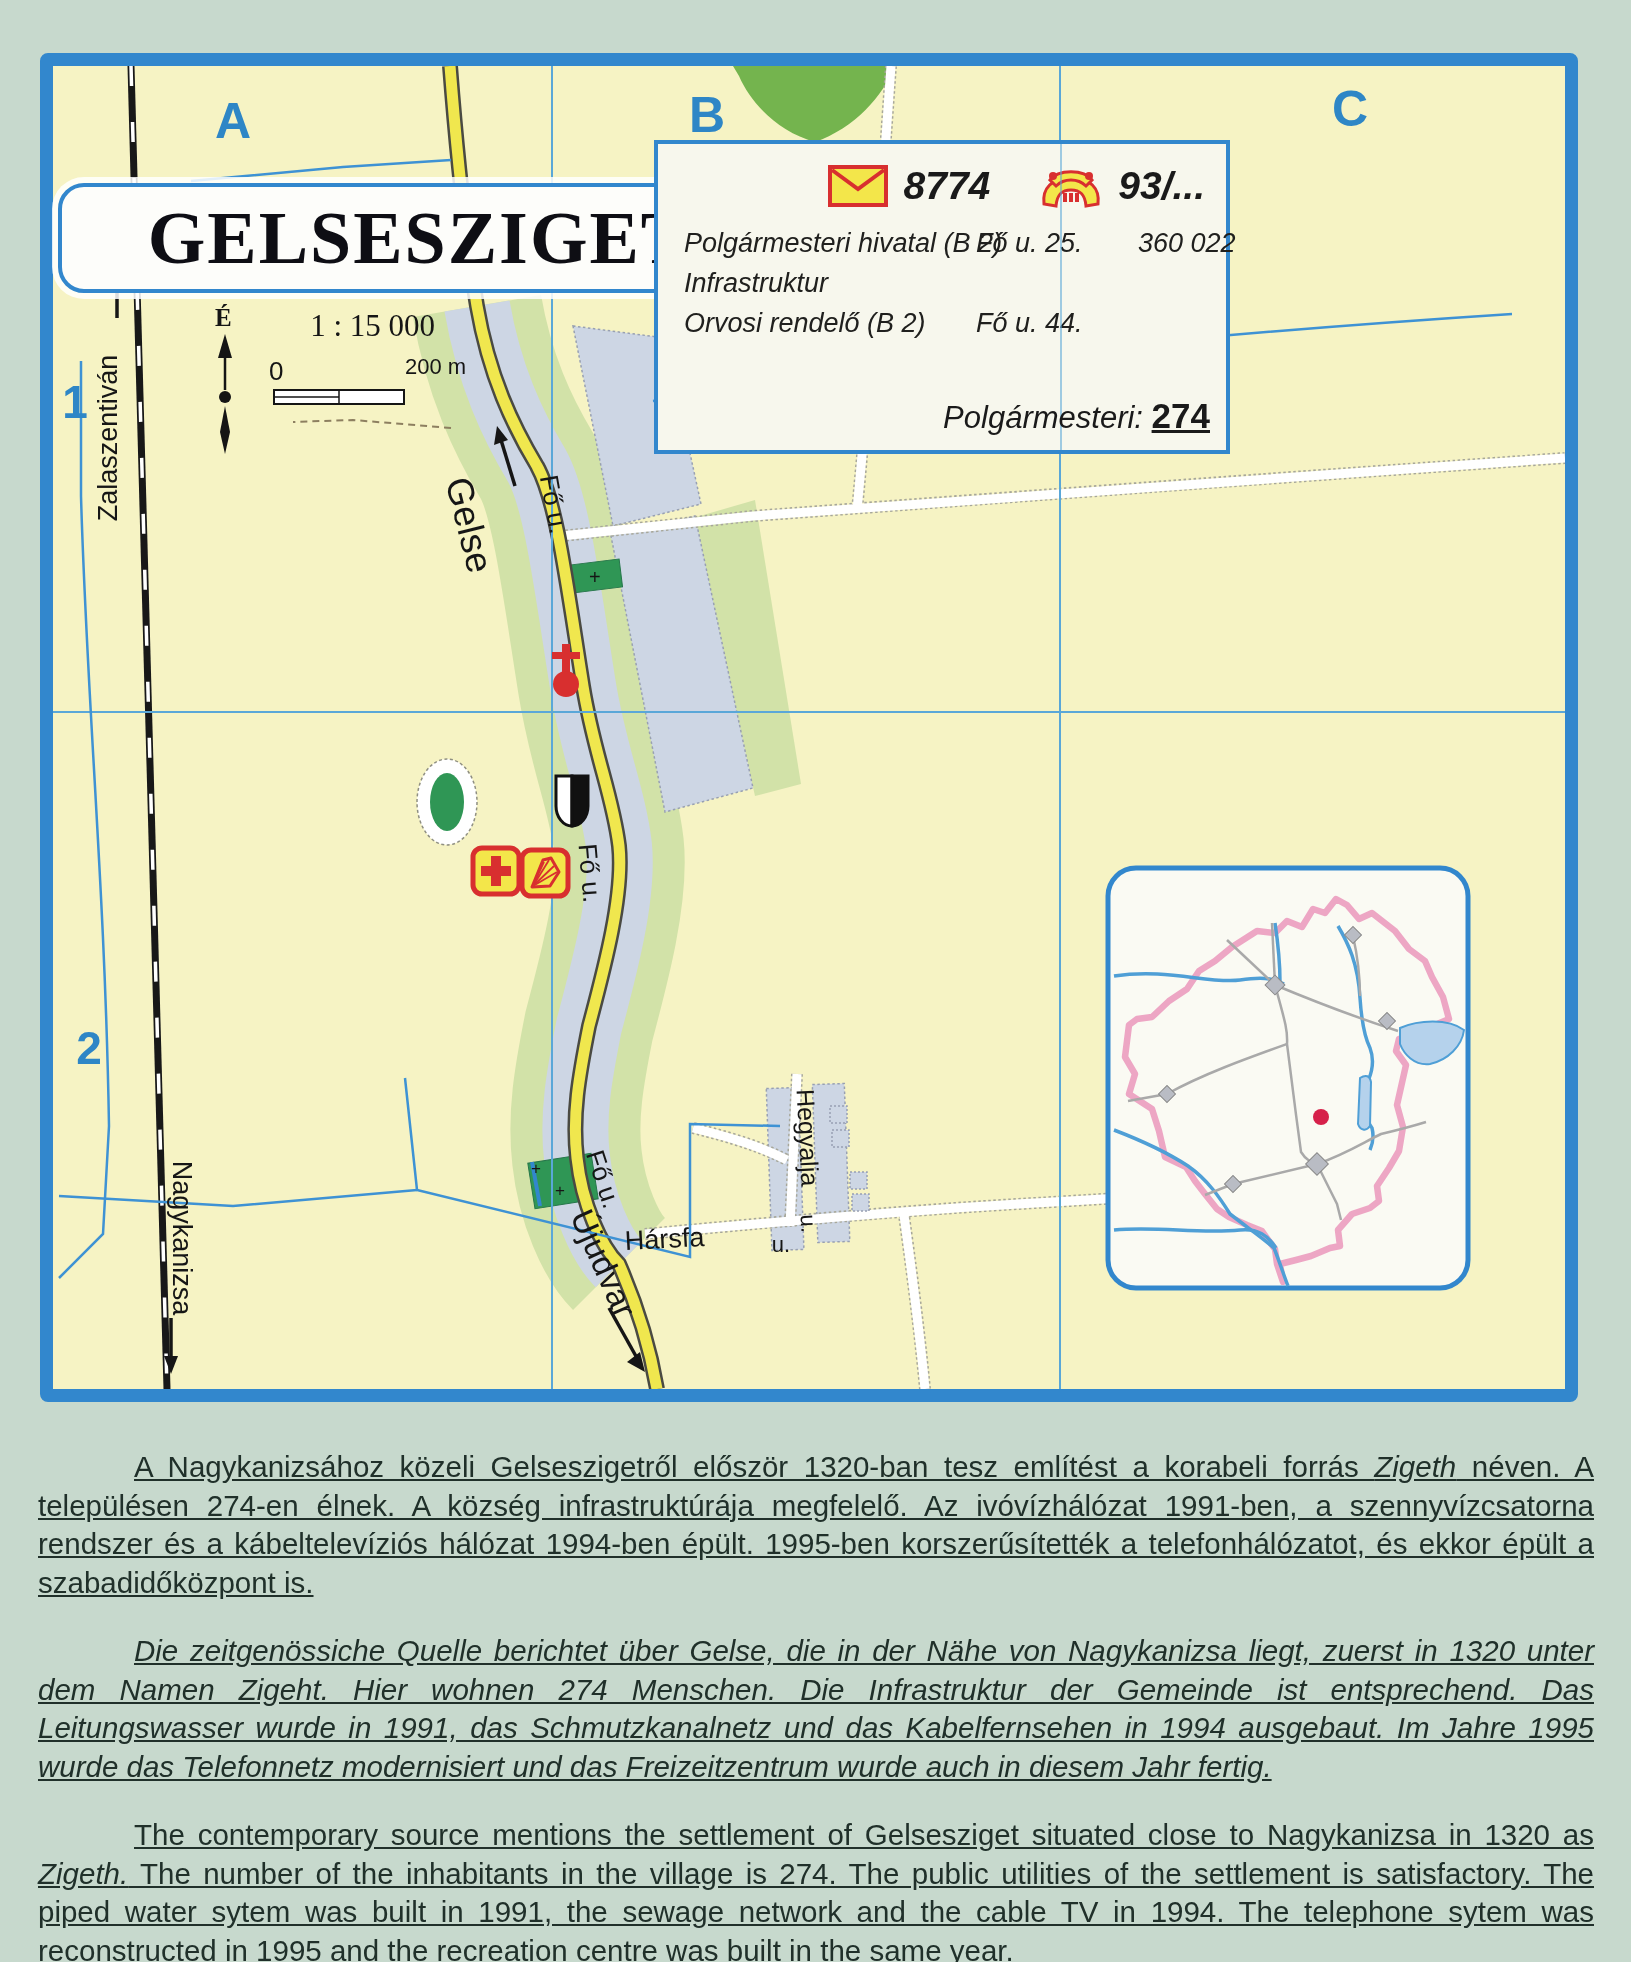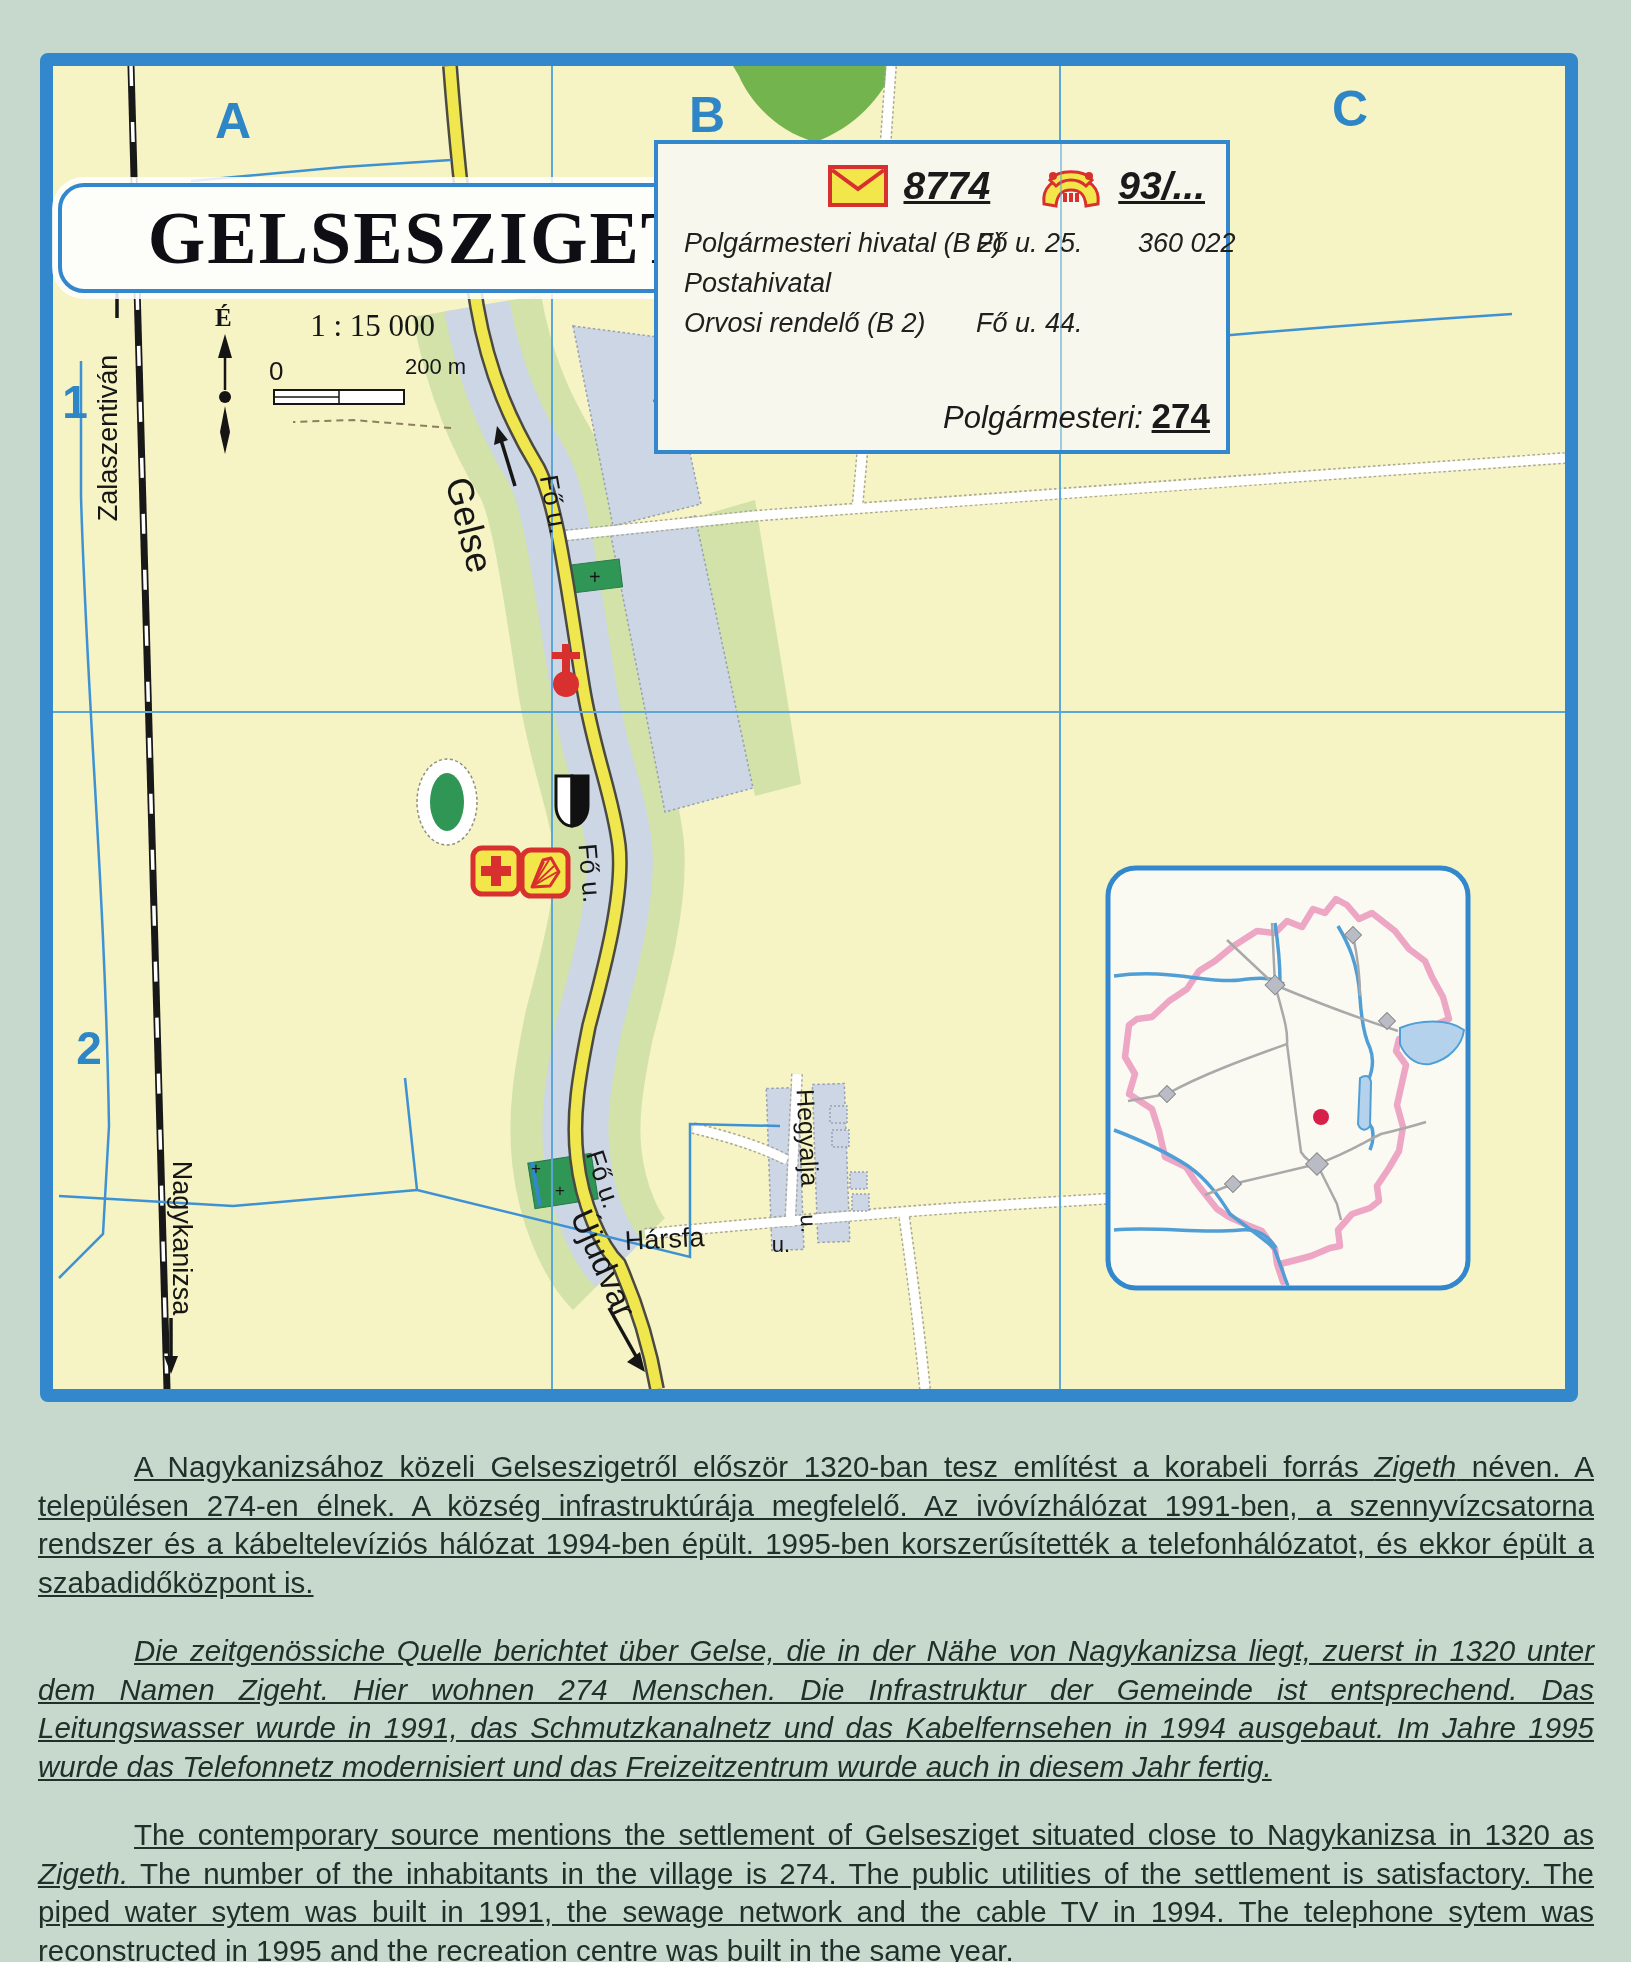--- a/index.html
+++ b/index.html
@@ -36,21 +36,21 @@
   .scale-max{position:absolute;left:352px;top:288px;font-size:22px;color:#151515;}
   .north-letter{position:absolute;left:162px;top:238px;font-family:"Liberation Serif",serif;font-size:25px;font-weight:bold;color:#151515;}
   .north-arrow{position:absolute;left:158px;top:268px;}
   .scale-bar{position:absolute;left:220px;top:322px;}
   .info-box{
     position:absolute;left:601px;top:74px;width:568px;height:306px;
     background:#f7f7ed;border:4px solid #3287cd;
   }
   .info-gridline{position:absolute;left:402px;top:0;bottom:0;width:2px;background:rgba(85,165,215,.55);}
   .info-head{display:flex;align-items:center;justify-content:flex-end;gap:16px;padding:20px 14px 6px 0;}
-  .info-head .num{font-size:39px;font-weight:700;font-style:italic;color:#1a1a1a;margin-right:34px;white-space:nowrap;text-decoration:underline;}
+  .info-head .num{font-size:39px;font-weight:700;font-style:italic;color:#1a1a1a;margin-right:34px;white-space:nowrap;}
   .info-head .num:last-child{margin-right:7px;}
   .info-rows{display:grid;grid-template-columns:292px 162px 1fr;padding:14px 14px 0 26px;row-gap:9px;}
   .info-rows .cell{font-style:italic;font-size:27px;color:#20201e;white-space:nowrap;}
   .info-rows .phone{text-align:center;}
   .info-pop{position:absolute;right:16px;bottom:14px;font-style:italic;font-size:31px;color:#1a1a1a;}
   .info-pop b{font-style:normal;font-weight:700;font-size:35px;text-decoration:underline;}
   .text-block{
     position:absolute;left:38px;top:1448px;width:1556px;
     color:#20302a;font-size:29.5px;line-height:38.5px;text-align:justify;
   }
@@ -292,21 +292,21 @@
         <rect x="23" y="29" width="4" height="9" fill="#d82f2f"></rect>
         <rect x="29" y="29" width="4" height="9" fill="#d82f2f"></rect>
         <rect x="35" y="29" width="4" height="9" fill="#d82f2f"></rect>
       </svg>
       <span class="num">93/...</span>
     </div>
     <div class="info-rows">
       <span class="cell">Polgármesteri hivatal (B 2)</span>
       <span class="cell">Fő u. 25.</span>
       <span class="cell phone">360 022</span>
-      <span class="cell">Postahivatal</span>
+      <span class="cell">Infrastruktur</span>
       <span class="cell"></span>
       <span class="cell phone"></span>
       <span class="cell">Orvosi rendelő (B 2)</span>
       <span class="cell">Fő u. 44.</span>
       <span class="cell phone"></span>
     </div>
     <div class="info-pop">
       <span>Polgármesteri:</span>
       <b>274</b>
     </div>

